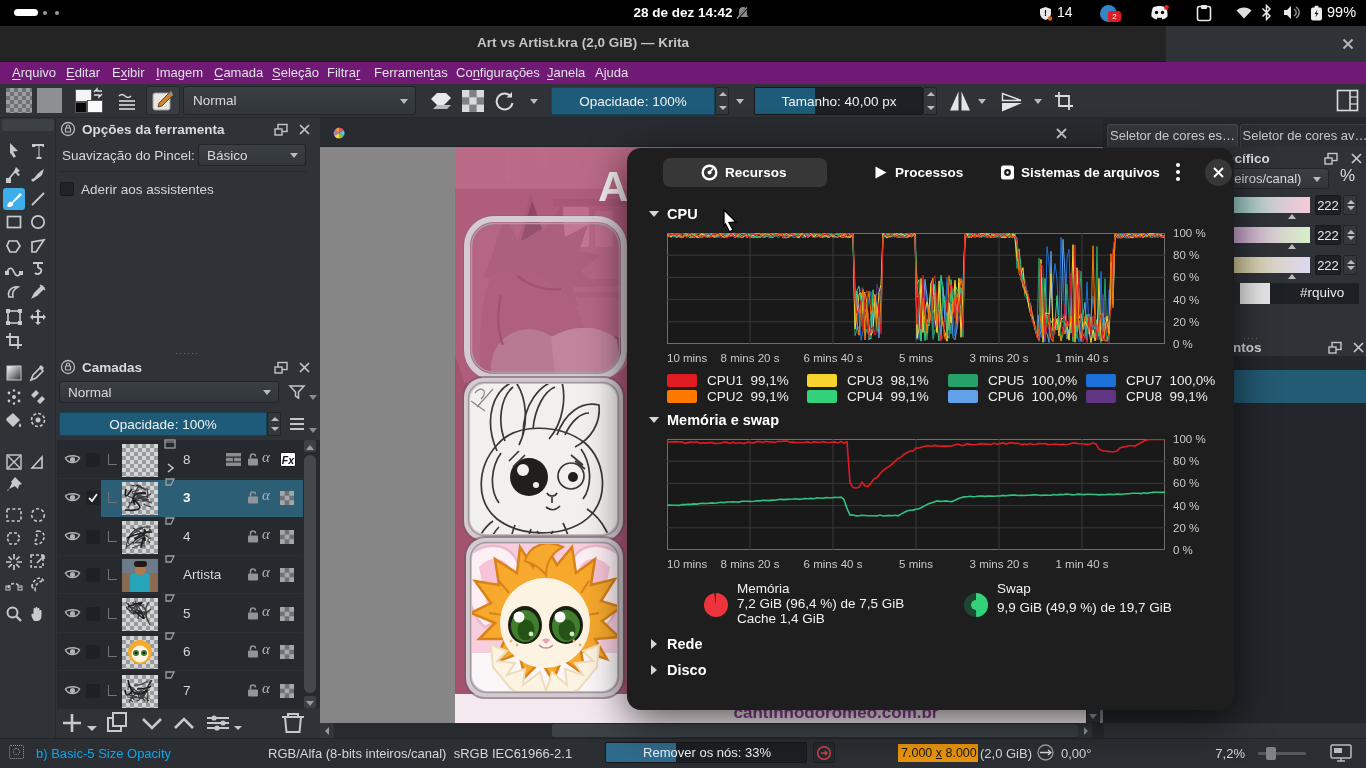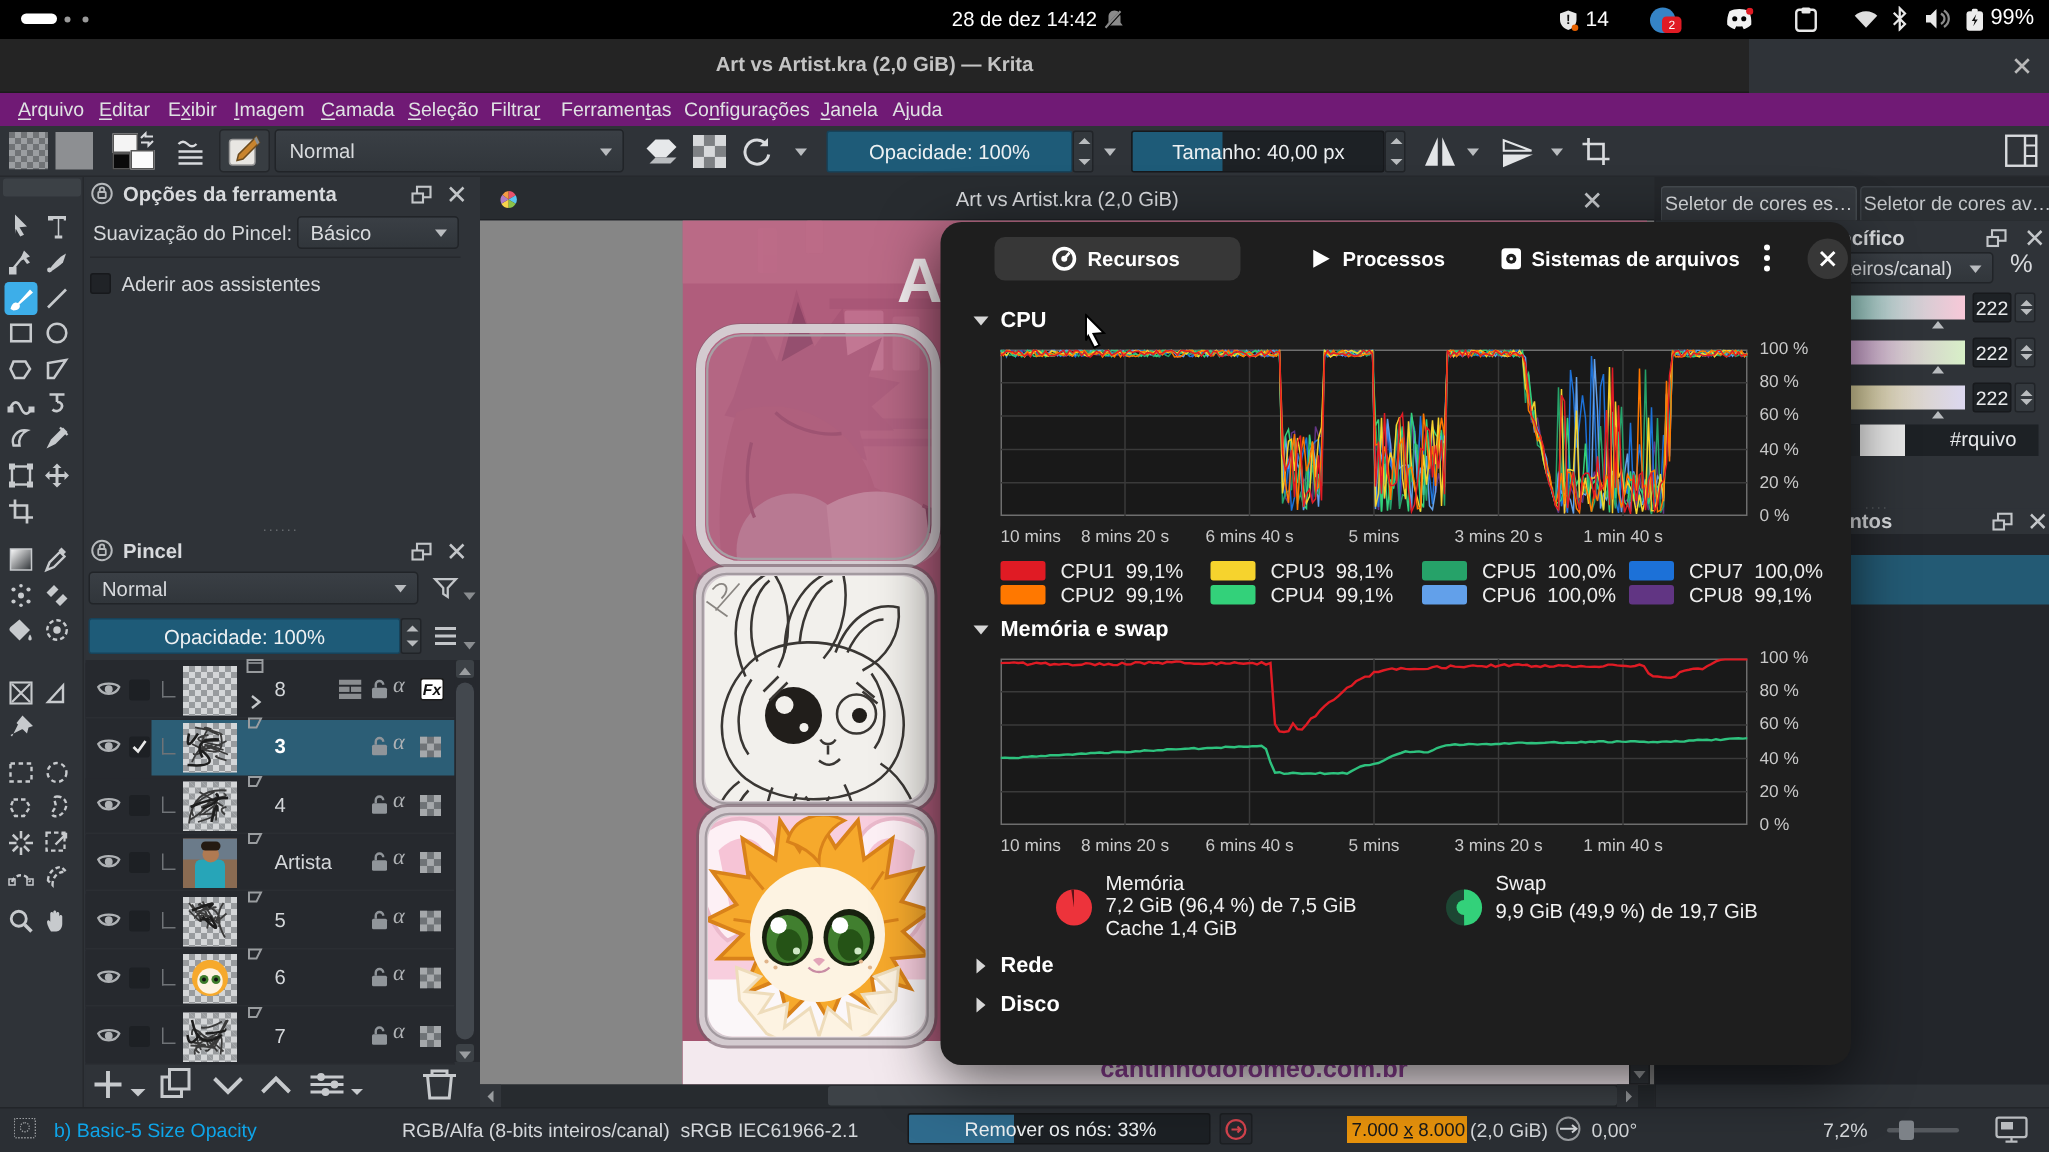--- a/index.html
+++ b/index.html
@@ -1,20 +1,20 @@
 <!DOCTYPE html>
 <html><head><meta charset="utf-8">
 <style>
 *{margin:0;padding:0;box-sizing:border-box}
 html,body{width:1366px;height:768px;overflow:hidden;background:#2f3338;font-family:"Liberation Sans",sans-serif}
 .abs{position:absolute}
 #root{position:relative;width:1366px;height:768px}
 
 #sysbar{left:0;top:0;width:1366px;height:26px;background:#000;color:#fff}
-#sysbar .clock{left:0;right:0;top:5px;text-align:center;font-size:13.5px;font-weight:normal;color:#fff}
+#sysbar .clock{left:0;right:0;top:5px;text-align:center;font-size:13.5px;font-weight:bold;color:#fff}
 
 #titlebar{left:0;top:26px;width:1166px;height:36px;background:#242424;border-bottom:1px solid #1b1b1b}
 #titlebar .t{left:0;right:0;top:9px;text-align:center;color:#c4c4c4;font-size:13.5px;font-weight:bold}
 
 #menubar{left:0;top:62px;width:1366px;height:22px;background:#701a75;color:#dfe1e3;font-size:13px}
 #menubar span{position:absolute;top:3px}
 #menubar u{text-decoration:underline;text-underline-offset:2px}
 
 #toolbar{left:0;top:84px;width:1366px;height:34px;background:#2f3338;border-bottom:1px solid #26292d}
 .combo{position:absolute;background:linear-gradient(#3a3f45,#31363b);border:1px solid #212428;border-radius:3px;color:#d8dadd;font-size:13.5px}
@@ -348,21 +348,21 @@
     </div>
     <div class="abs" style="left:60px;top:171px;width:247px;height:1px;background:#26292d"></div>
     <div class="abs" style="left:60px;top:182px;width:14px;height:14px;background:#202327;border:1px solid #17191c;border-radius:2px"></div>
     <div class="label" style="left:81px;top:182px">Aderir aos assistentes</div>
     <div class="abs" style="left:175px;top:352px;width:30px;height:3px;color:#6b6f73;font-size:9px;letter-spacing:1px;line-height:3px">······</div>
     <svg class="abs" style="left:60px;top:359px" width="16" height="16" viewBox="0 0 16 16">
       <circle cx="8" cy="8" r="6.5" fill="none" stroke="#b6b9bc" stroke-width="1.3"></circle>
       <rect x="5.5" y="7" width="5" height="4" rx="0.5" fill="none" stroke="#b6b9bc" stroke-width="1.2"></rect>
       <path d="M6.5 7V5.5a1.5 1.5 0 0 1 3 0V7" fill="none" stroke="#b6b9bc" stroke-width="1.2"></path>
     </svg>
-    <div class="dockhead" style="left:82px;top:360px">Pincel</div>
+    <div class="dockhead" style="left:82px;top:360px">Camadas</div>
     <svg class="abs" style="left:273px;top:360px" width="16" height="16" viewBox="0 0 16 16">
       <rect x="5" y="2.5" width="9" height="7" fill="none" stroke="#c3c6c9" stroke-width="1.4"></rect>
       <rect x="2" y="7" width="7" height="6" fill="#2f3338" stroke="#c3c6c9" stroke-width="1.4"></rect>
     </svg>
     <svg class="abs" style="left:297px;top:360px" width="15" height="15" viewBox="0 0 15 15">
       <path d="M3 3l9 9M12 3l-9 9" stroke="#c3c6c9" stroke-width="1.7"></path>
     </svg>
     <div class="combo" style="left:59px;top:381px;width:220px;height:22px">
       <span style="position:absolute;left:8px;top:3px">Normal</span>
       <i class="arr"></i>
@@ -606,21 +606,20 @@
     <div class="abs" style="left:320px;top:118px;width:783px;height:29px;background:#282c30;border-bottom:1px solid #1e2125"></div>
     <svg class="abs" style="left:333px;top:127px" width="12" height="12" viewBox="0 0 15 15">
 <circle cx="7.5" cy="7.5" r="7" fill="#2a2a2a"></circle>
 <path d="M7.5 7.5 L7.5 .5 A7 7 0 0 1 13.5 4z" fill="#e8526d"></path>
 <path d="M7.5 7.5 L13.5 4 A7 7 0 0 1 13.5 11z" fill="#5bc4f0"></path>
 <path d="M7.5 7.5 L13.5 11 A7 7 0 0 1 7.5 14.5z" fill="#8bc34a"></path>
 <path d="M7.5 7.5 L7.5 14.5 A7 7 0 0 1 1.5 11z" fill="#f7d44c"></path>
 <path d="M7.5 7.5 L1.5 11 A7 7 0 0 1 2.5 3.5z" fill="#b07cc6"></path>
 <path d="M7.5 7.5 L2.5 3.5 A7 7 0 0 1 7.5 .5z" fill="#f49c44"></path>
 </svg>
-    <div class="abs" style="left:320px;top:125px;width:783px;text-align:center;color:#d8dadd;font-size:13.5px">Art vs Artist.kra (2,0 GiB)</div>
     <svg class="abs" style="left:1055px;top:127px" width="13" height="13" viewBox="0 0 13 13">
       <path d="M2 2l9 9M11 2l-9 9" stroke="#c3c6c9" stroke-width="1.8"></path>
     </svg>
     <div class="abs" style="left:320px;top:147px;width:783px;height:576px;background:#868686"></div>
     <svg class="abs" style="left:455px;top:147px" width="643" height="576" viewBox="0 0 643 576">
       <rect width="643" height="576" fill="#b05d7c"></rect>
       <rect width="643" height="42" fill="#ba6a86"></rect>
       <g opacity="0.85">
         <rect x="50" y="5" width="13" height="30" rx="2" fill="#bd6b88"></rect>
         <rect x="82" y="0" width="12" height="22" rx="2" fill="#bd6b88"></rect>

